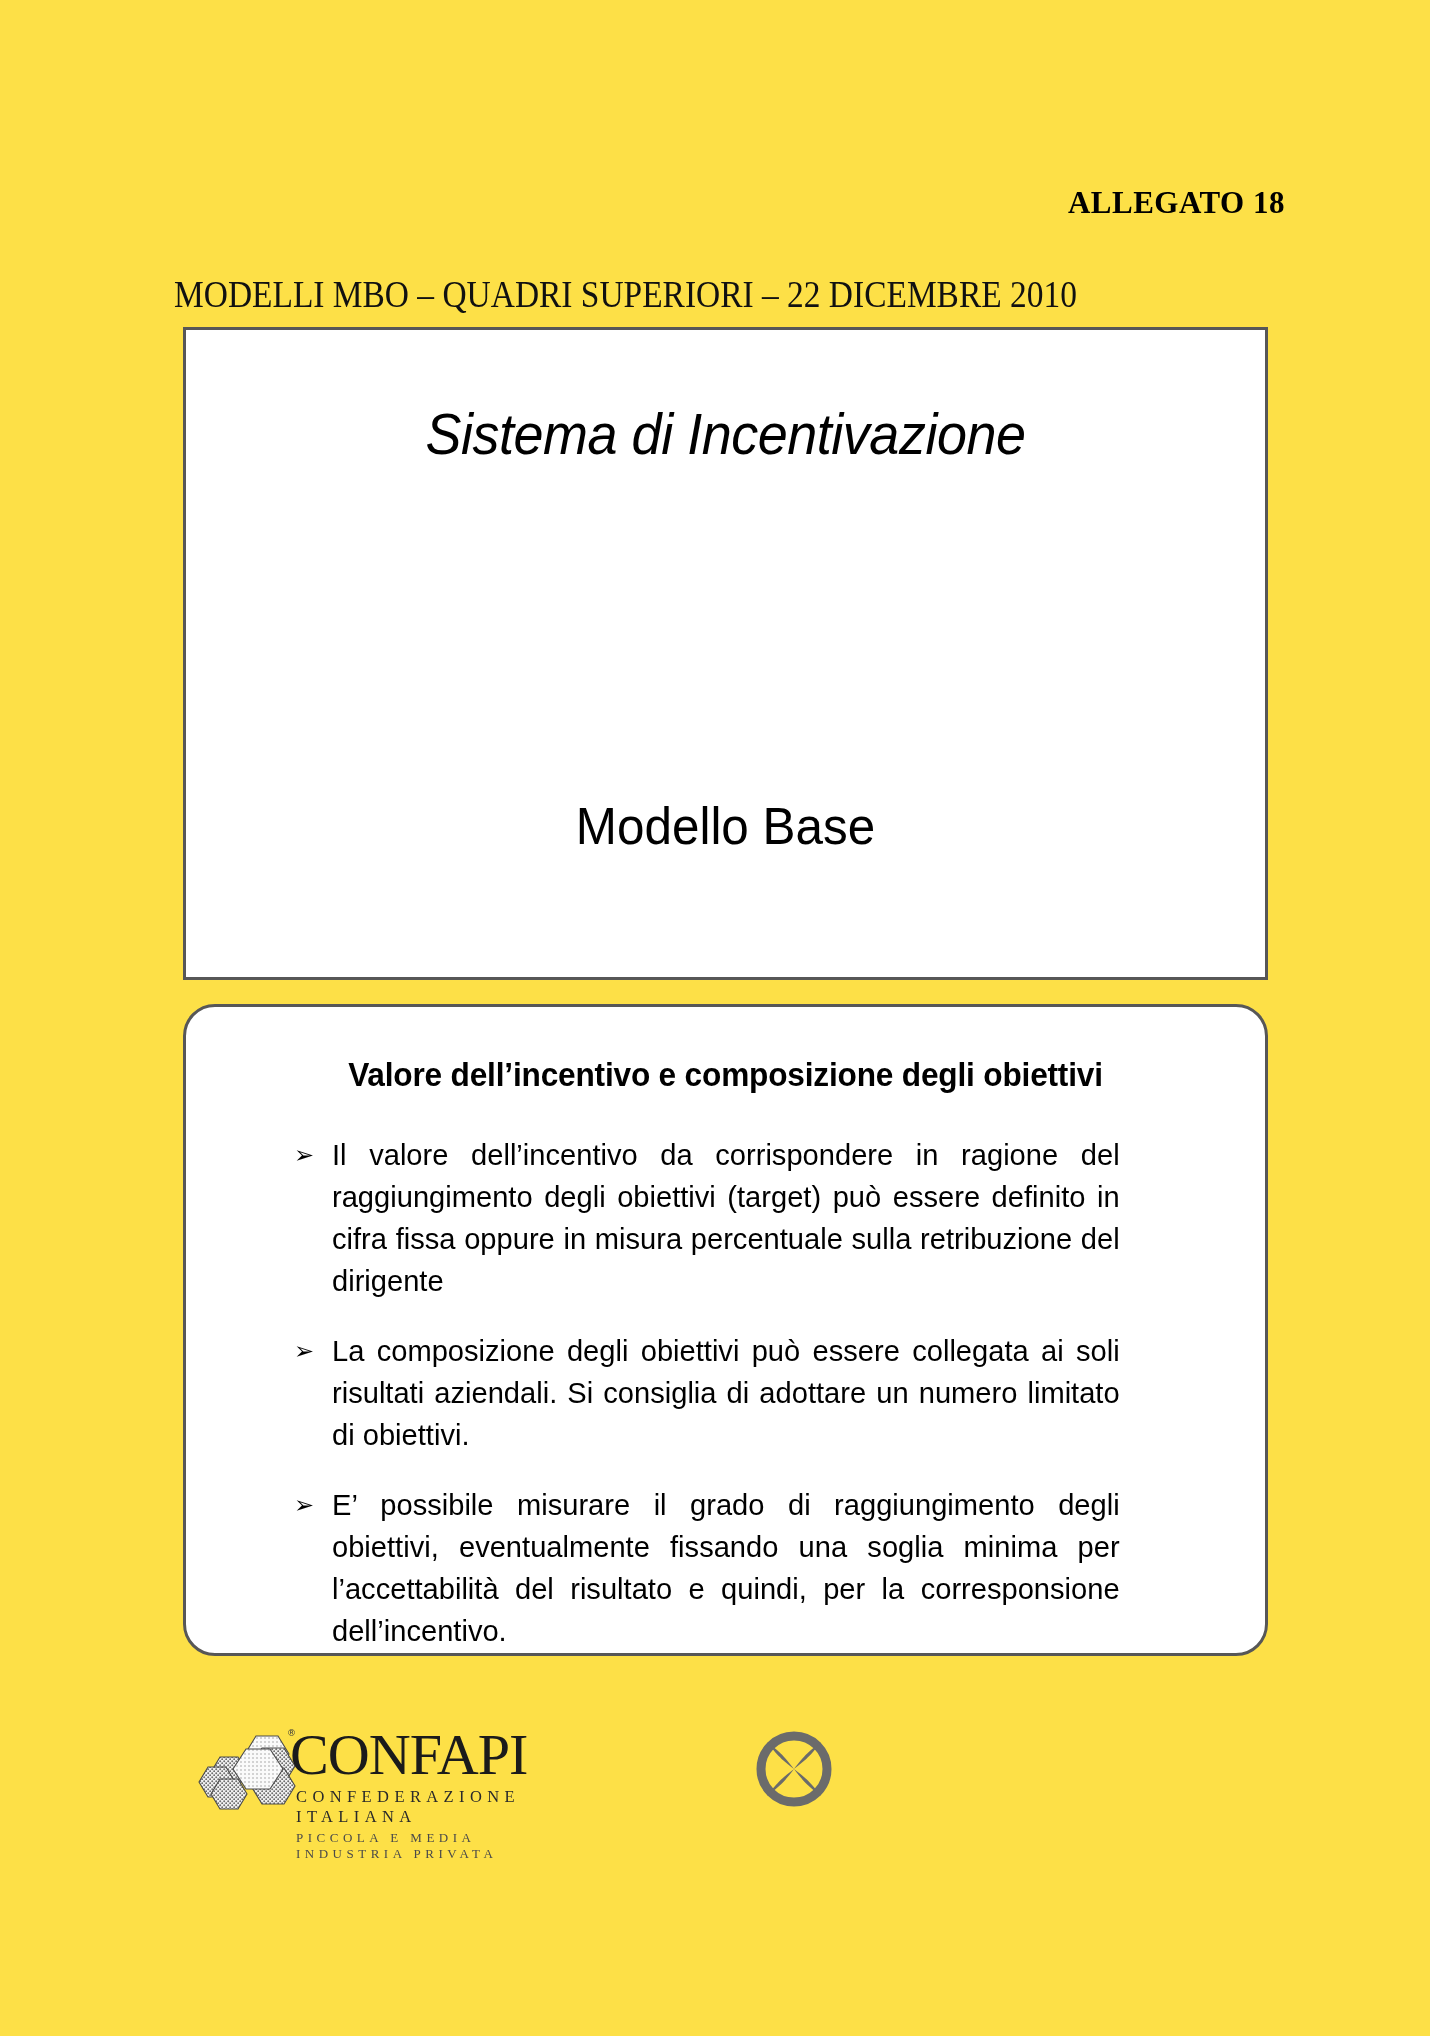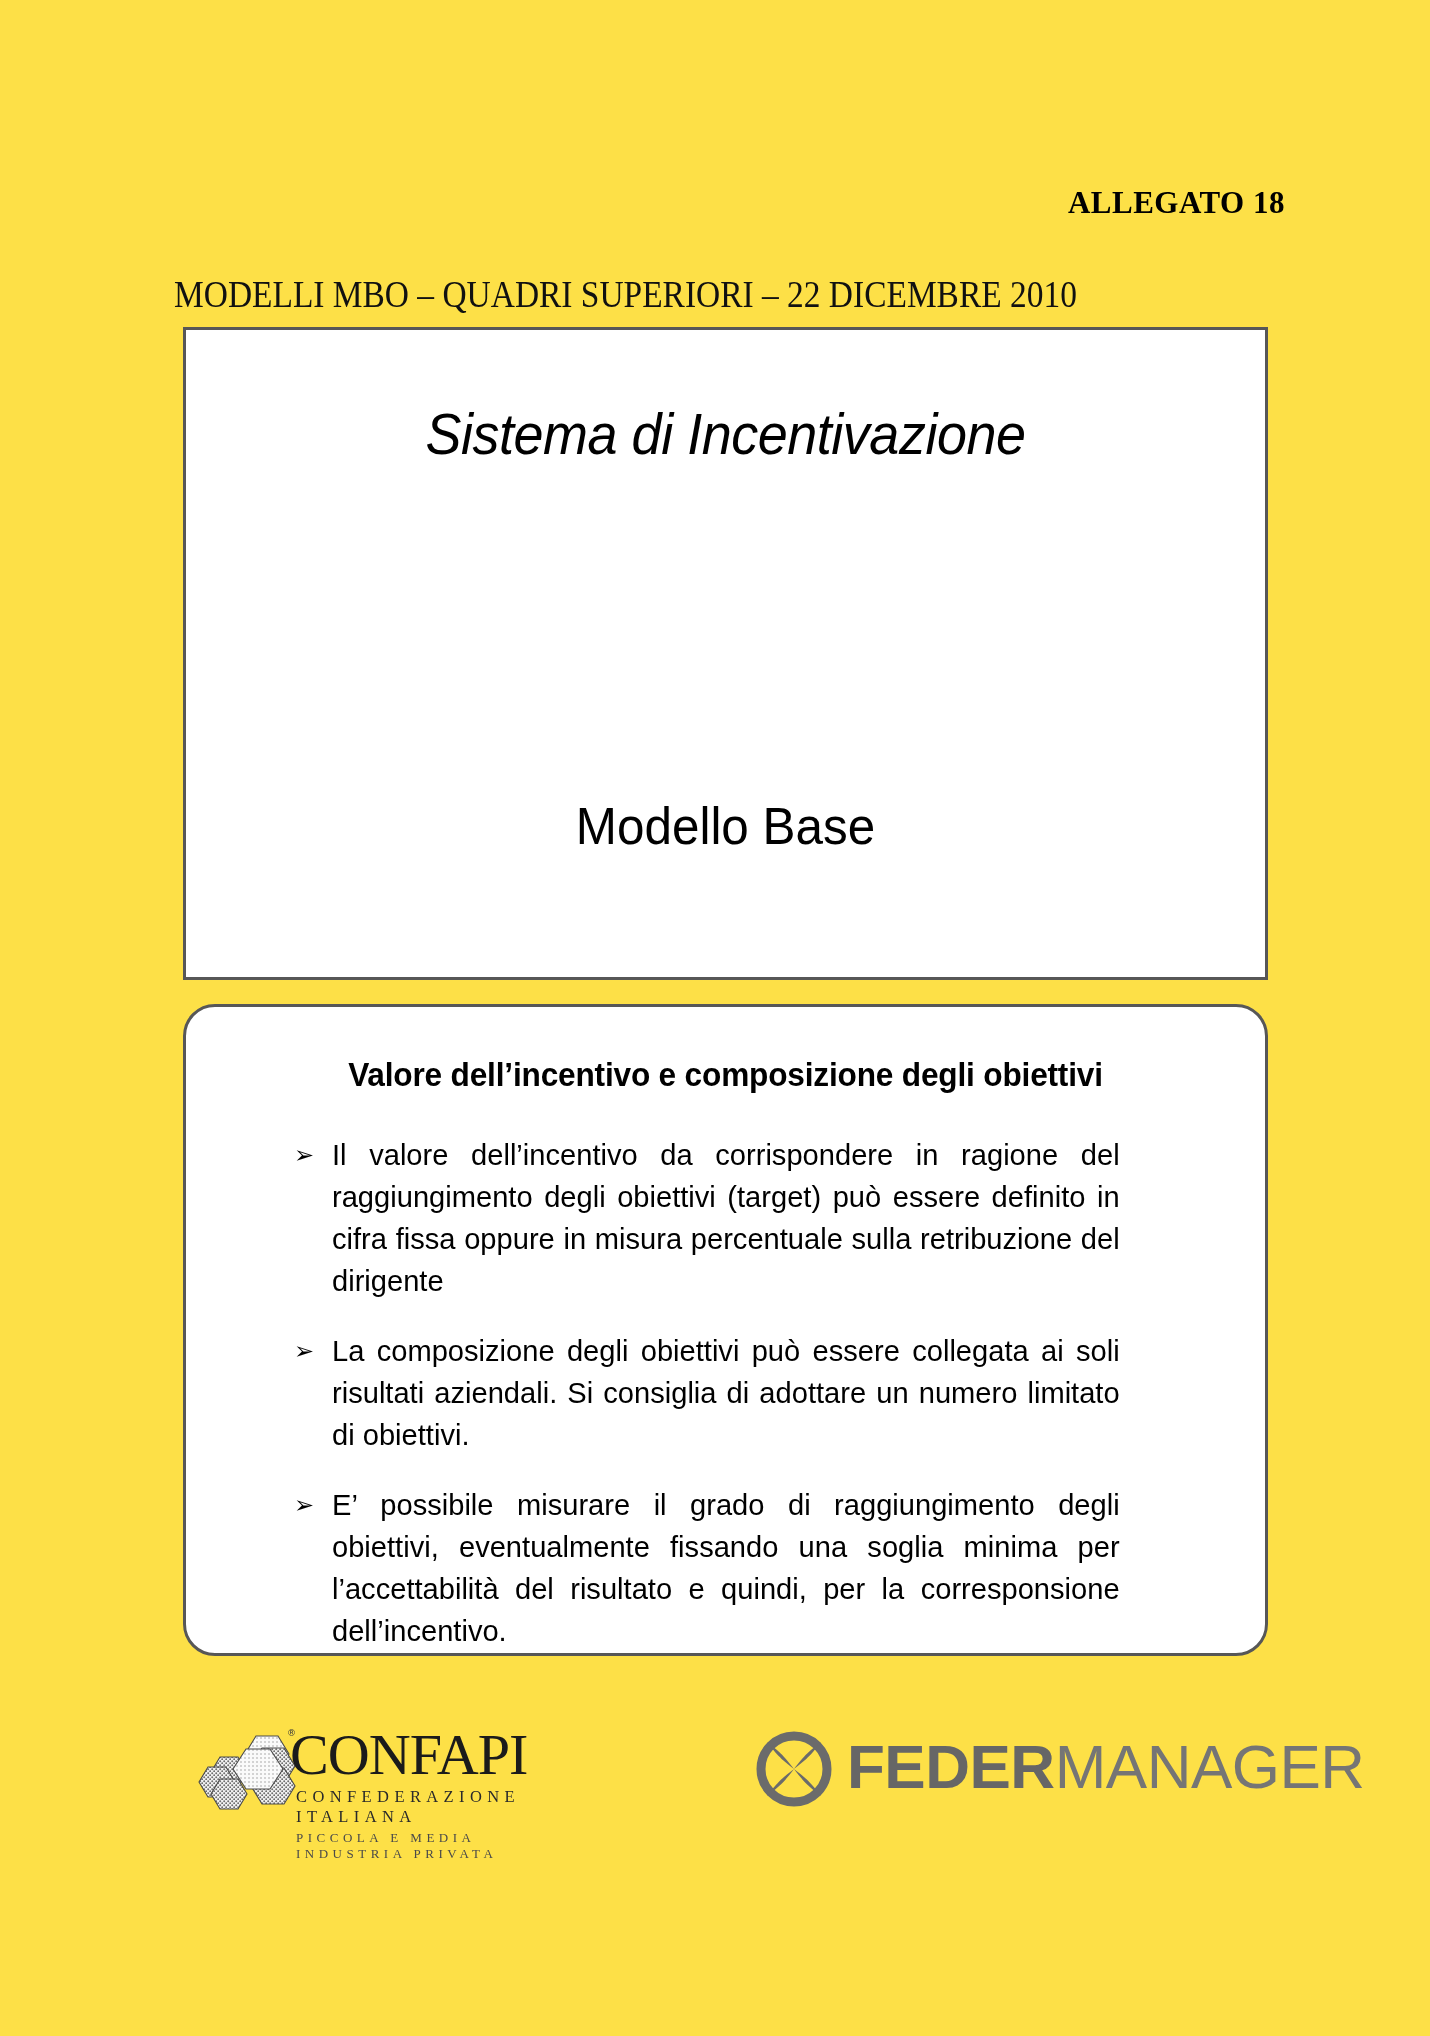--- a/index.html
+++ b/index.html
@@ -305,21 +305,18 @@
       </div>
     </div>
 
     <div class="federmanager">
       <div class="fm-mark">
         <svg width="78" height="78" viewBox="0 0 78 78" xmlns="http://www.w3.org/2000/svg">
           <circle cx="39" cy="39" r="33" fill="none" stroke="#6b6b6b" stroke-width="9"></circle>
           <path d="M12 12 C 28 24, 32 30, 39 39 C 46 30, 50 24, 66 12 C 54 28, 48 32, 39 39 C 48 46, 54 50, 66 66 C 50 54, 46 48, 39 39 C 32 48, 28 54, 12 66 C 24 50, 30 46, 39 39 C 30 32, 24 28, 12 12 Z" fill="#6b6b6b"></path>
         </svg>
       </div>
-      <div class="fm-word">
-        <span class="fm-bold">FEDER</span><span class="fm-light">MANAGER</span>
-      </div>
     </div>
 
   </div>
 
 
 </div>
 
 </body></html>

